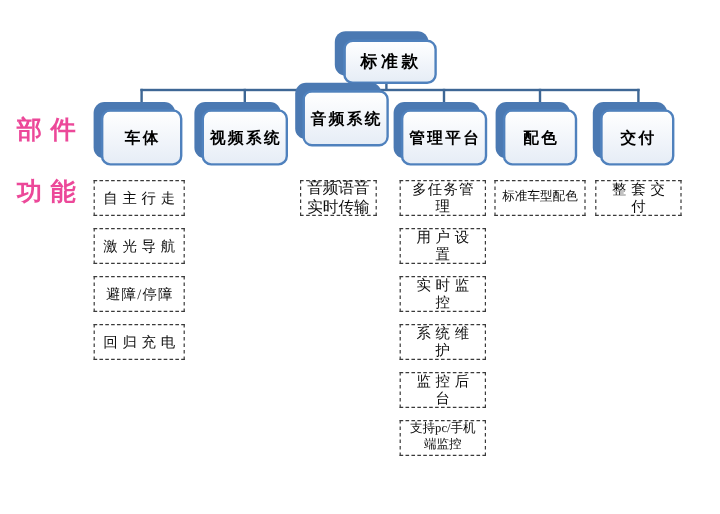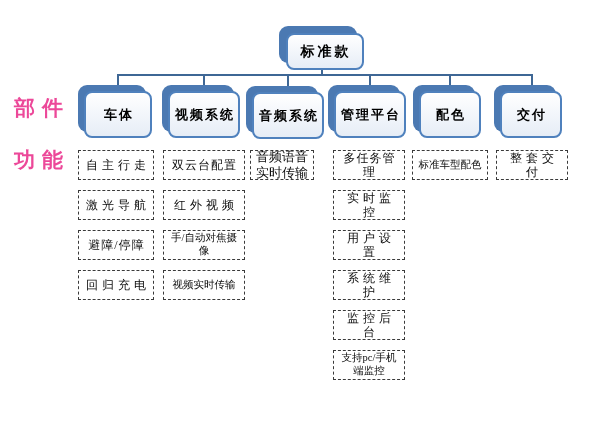--- a/index.html
+++ b/index.html
@@ -30,21 +30,21 @@
   .node-label{
     font-weight:bold;font-size:13px;letter-spacing:2px;padding-left:2px;
     color:#000;white-space:nowrap;
   }
   .root{left:286px;top:33px;width:78px;height:37px;}
   .root .node-back{top:-7px;left:-7px;}
   .root .node-label{font-size:14px;letter-spacing:3px;}
 
   .h0{left:84px; top:91px;width:68px;height:47px;}
   .h1{left:168px;top:91px;width:72px;height:47px;}
-  .h2{left:252px;top:92px;width:72px;height:47px;}
+  .h2{left:252px;top:75px;width:72px;height:47px;}
   .h3{left:334px;top:91px;width:72px;height:47px;}
   .h4{left:419px;top:91px;width:62px;height:47px;}
   .h5{left:500px;top:91px;width:62px;height:47px;}
 
   
   .line{position:absolute;background:#3e6795;}
   .hline{left:117px;top:74px;width:416px;height:2px;}
   .rstub{left:321px;top:70px;width:2px;height:5px;}
   .stub{top:74px;width:2px;height:15px;}
   .s0{left:117px;} .s1{left:203px;} .s2{left:287px;}
@@ -128,33 +128,27 @@
       <span class="node-label">交付</span>
     </div>
   </div>
 
   <div class="fcol f0">
       <div class="func-box ls-wide">自主行走</div>
       <div class="func-box ls-wide">激光导航</div>
       <div class="func-box ls-narrow">避障/停障</div>
       <div class="func-box ls-wide">回归充电</div>
     </div>
-  <div class="fcol f1">
-      <div class="func-box ls-narrow">双云台配置</div>
-      <div class="func-box ls-wide">红外视频</div>
-      <div class="func-box small">手/自动对焦摄像</div>
-      <div class="func-box small">视频实时传输</div>
-    </div>
   <div class="fcol f2">
       <div class="func-box small">音频语音实时传输</div>
     </div>
   <div class="fcol f3">
       <div class="func-box ls-narrow">多任务管理</div>
+      <div class="func-box ls-wide">用户设置</div>
       <div class="func-box ls-wide">实时监控</div>
-      <div class="func-box ls-wide">用户设置</div>
       <div class="func-box ls-wide">系统维护</div>
       <div class="func-box ls-wide">监控后台</div>
       <div class="func-box small">支持pc/手机端监控</div>
     </div>
   <div class="fcol f4">
       <div class="func-box small">标准车型配色</div>
     </div>
   <div class="fcol f5">
       <div class="func-box ls-wide">整套交付</div>
     </div>

